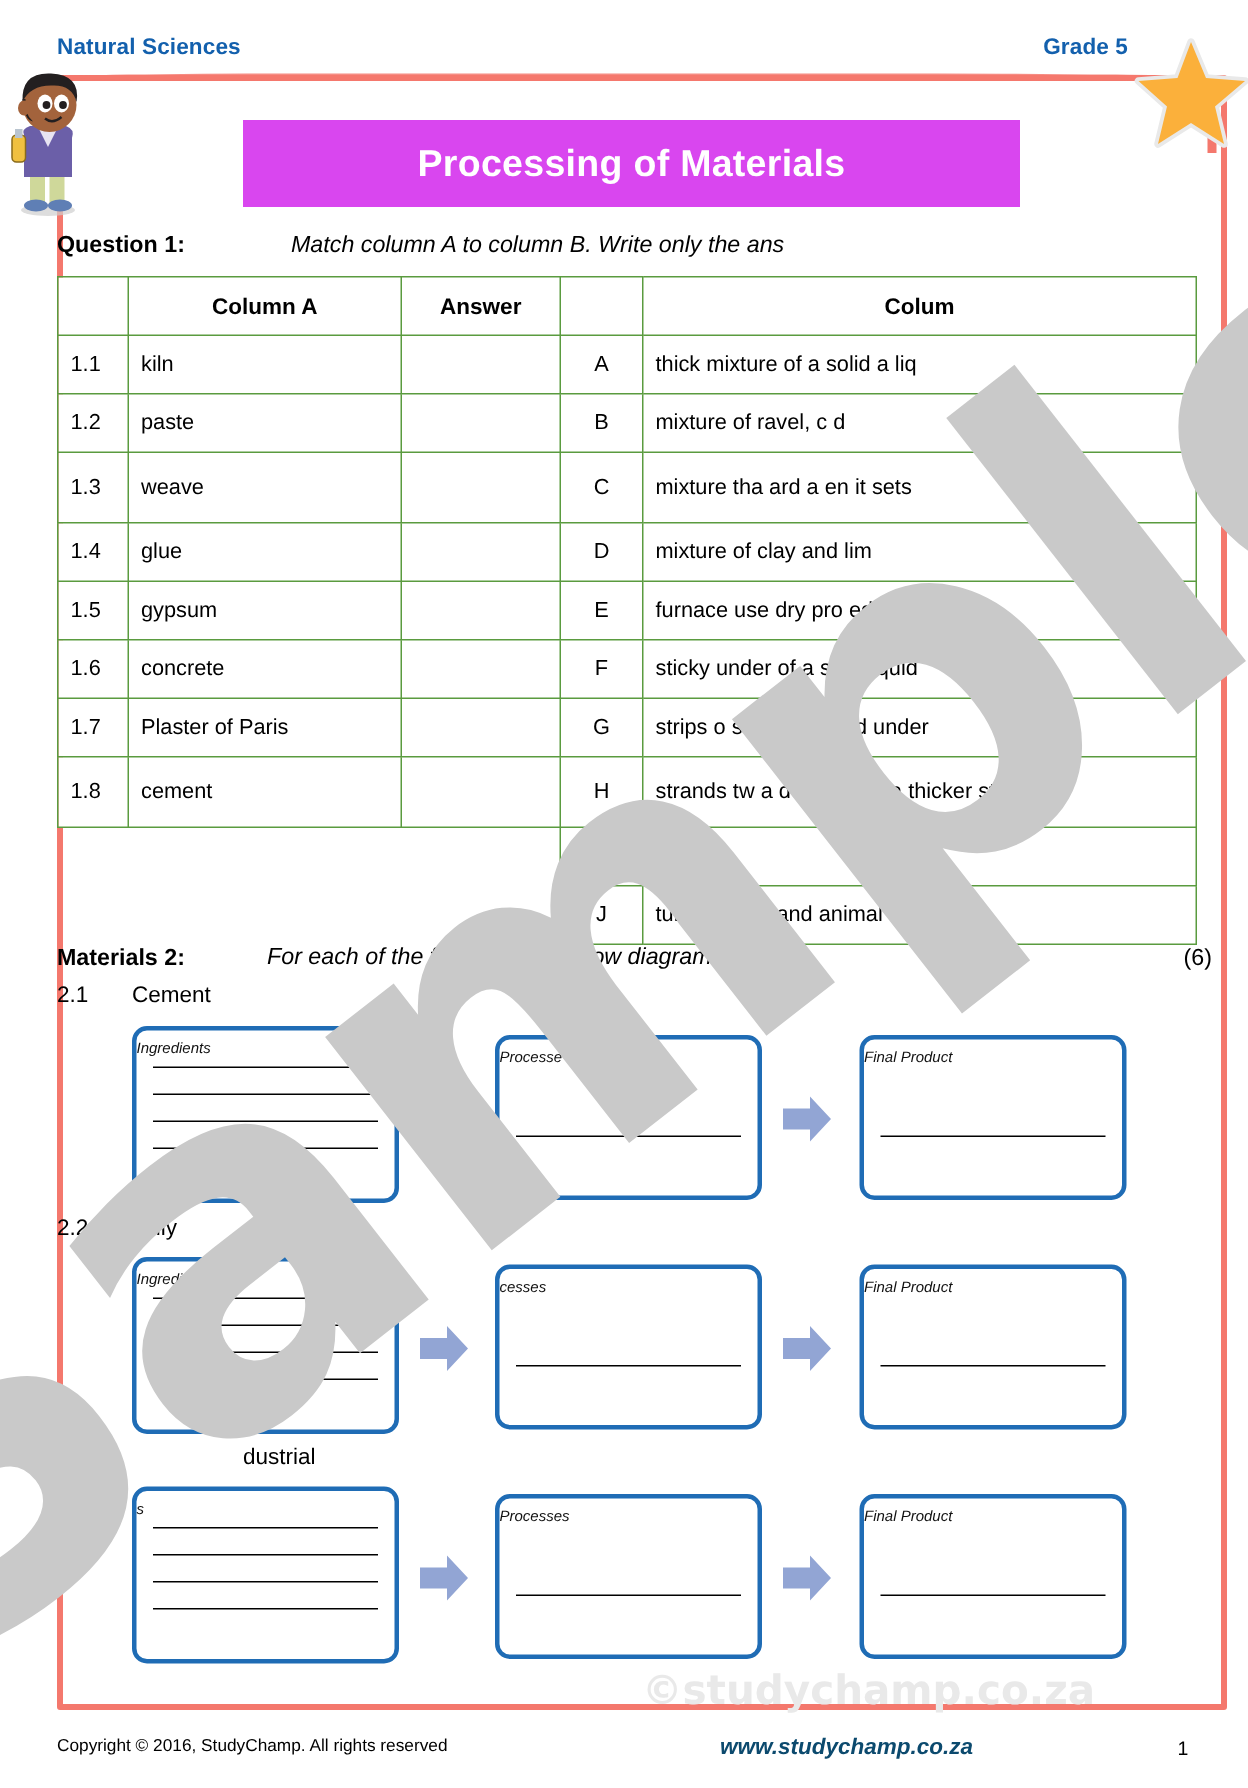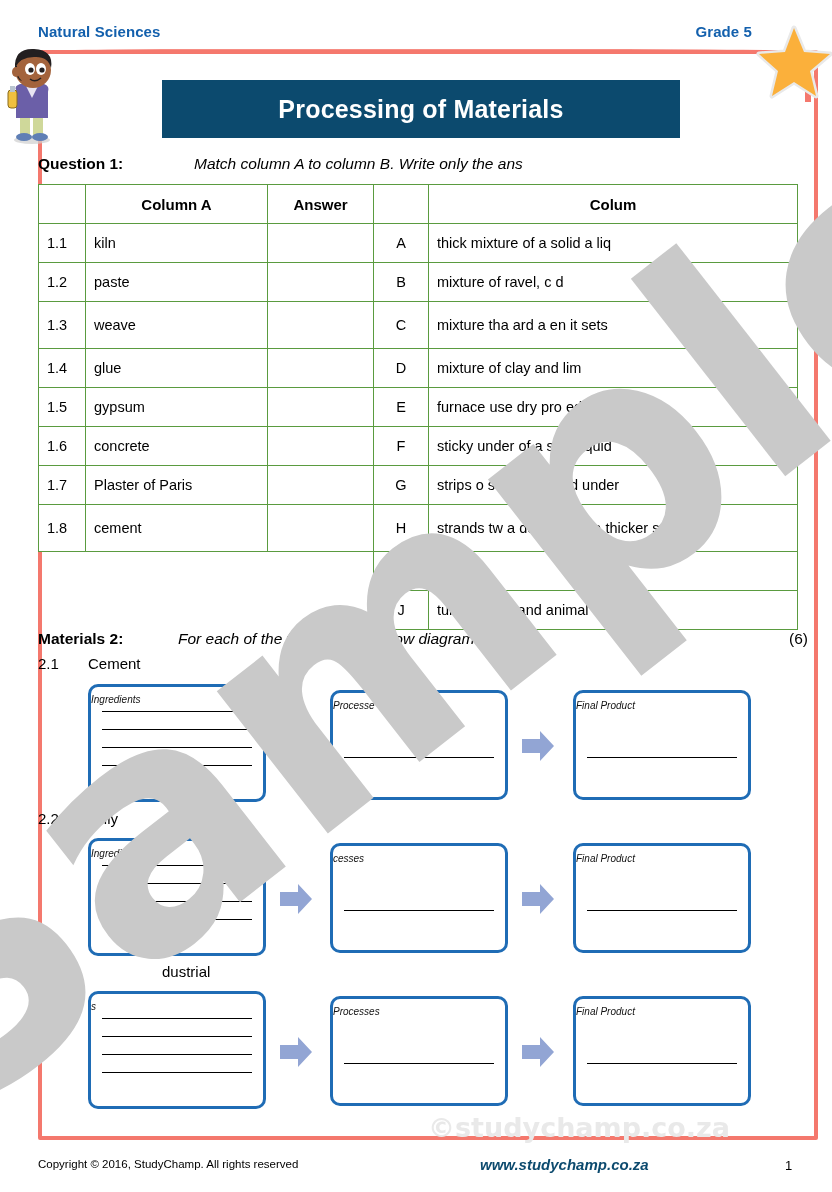--- a/index.html
+++ b/index.html
@@ -76,21 +76,21 @@
     height: 80px;
   }
 
   
   .banner {
     position: absolute;
     left: 162px;
     top: 80px;
     width: 518px;
     height: 58px;
-    background: #0c4a6e;
+    background: #d946ef;
     display: flex;
     align-items: center;
     justify-content: center;
   }
   .banner-title {
     color: #ffffff;
     font-size: 25px;
     font-weight: bold;
     letter-spacing: .2px;
   }

